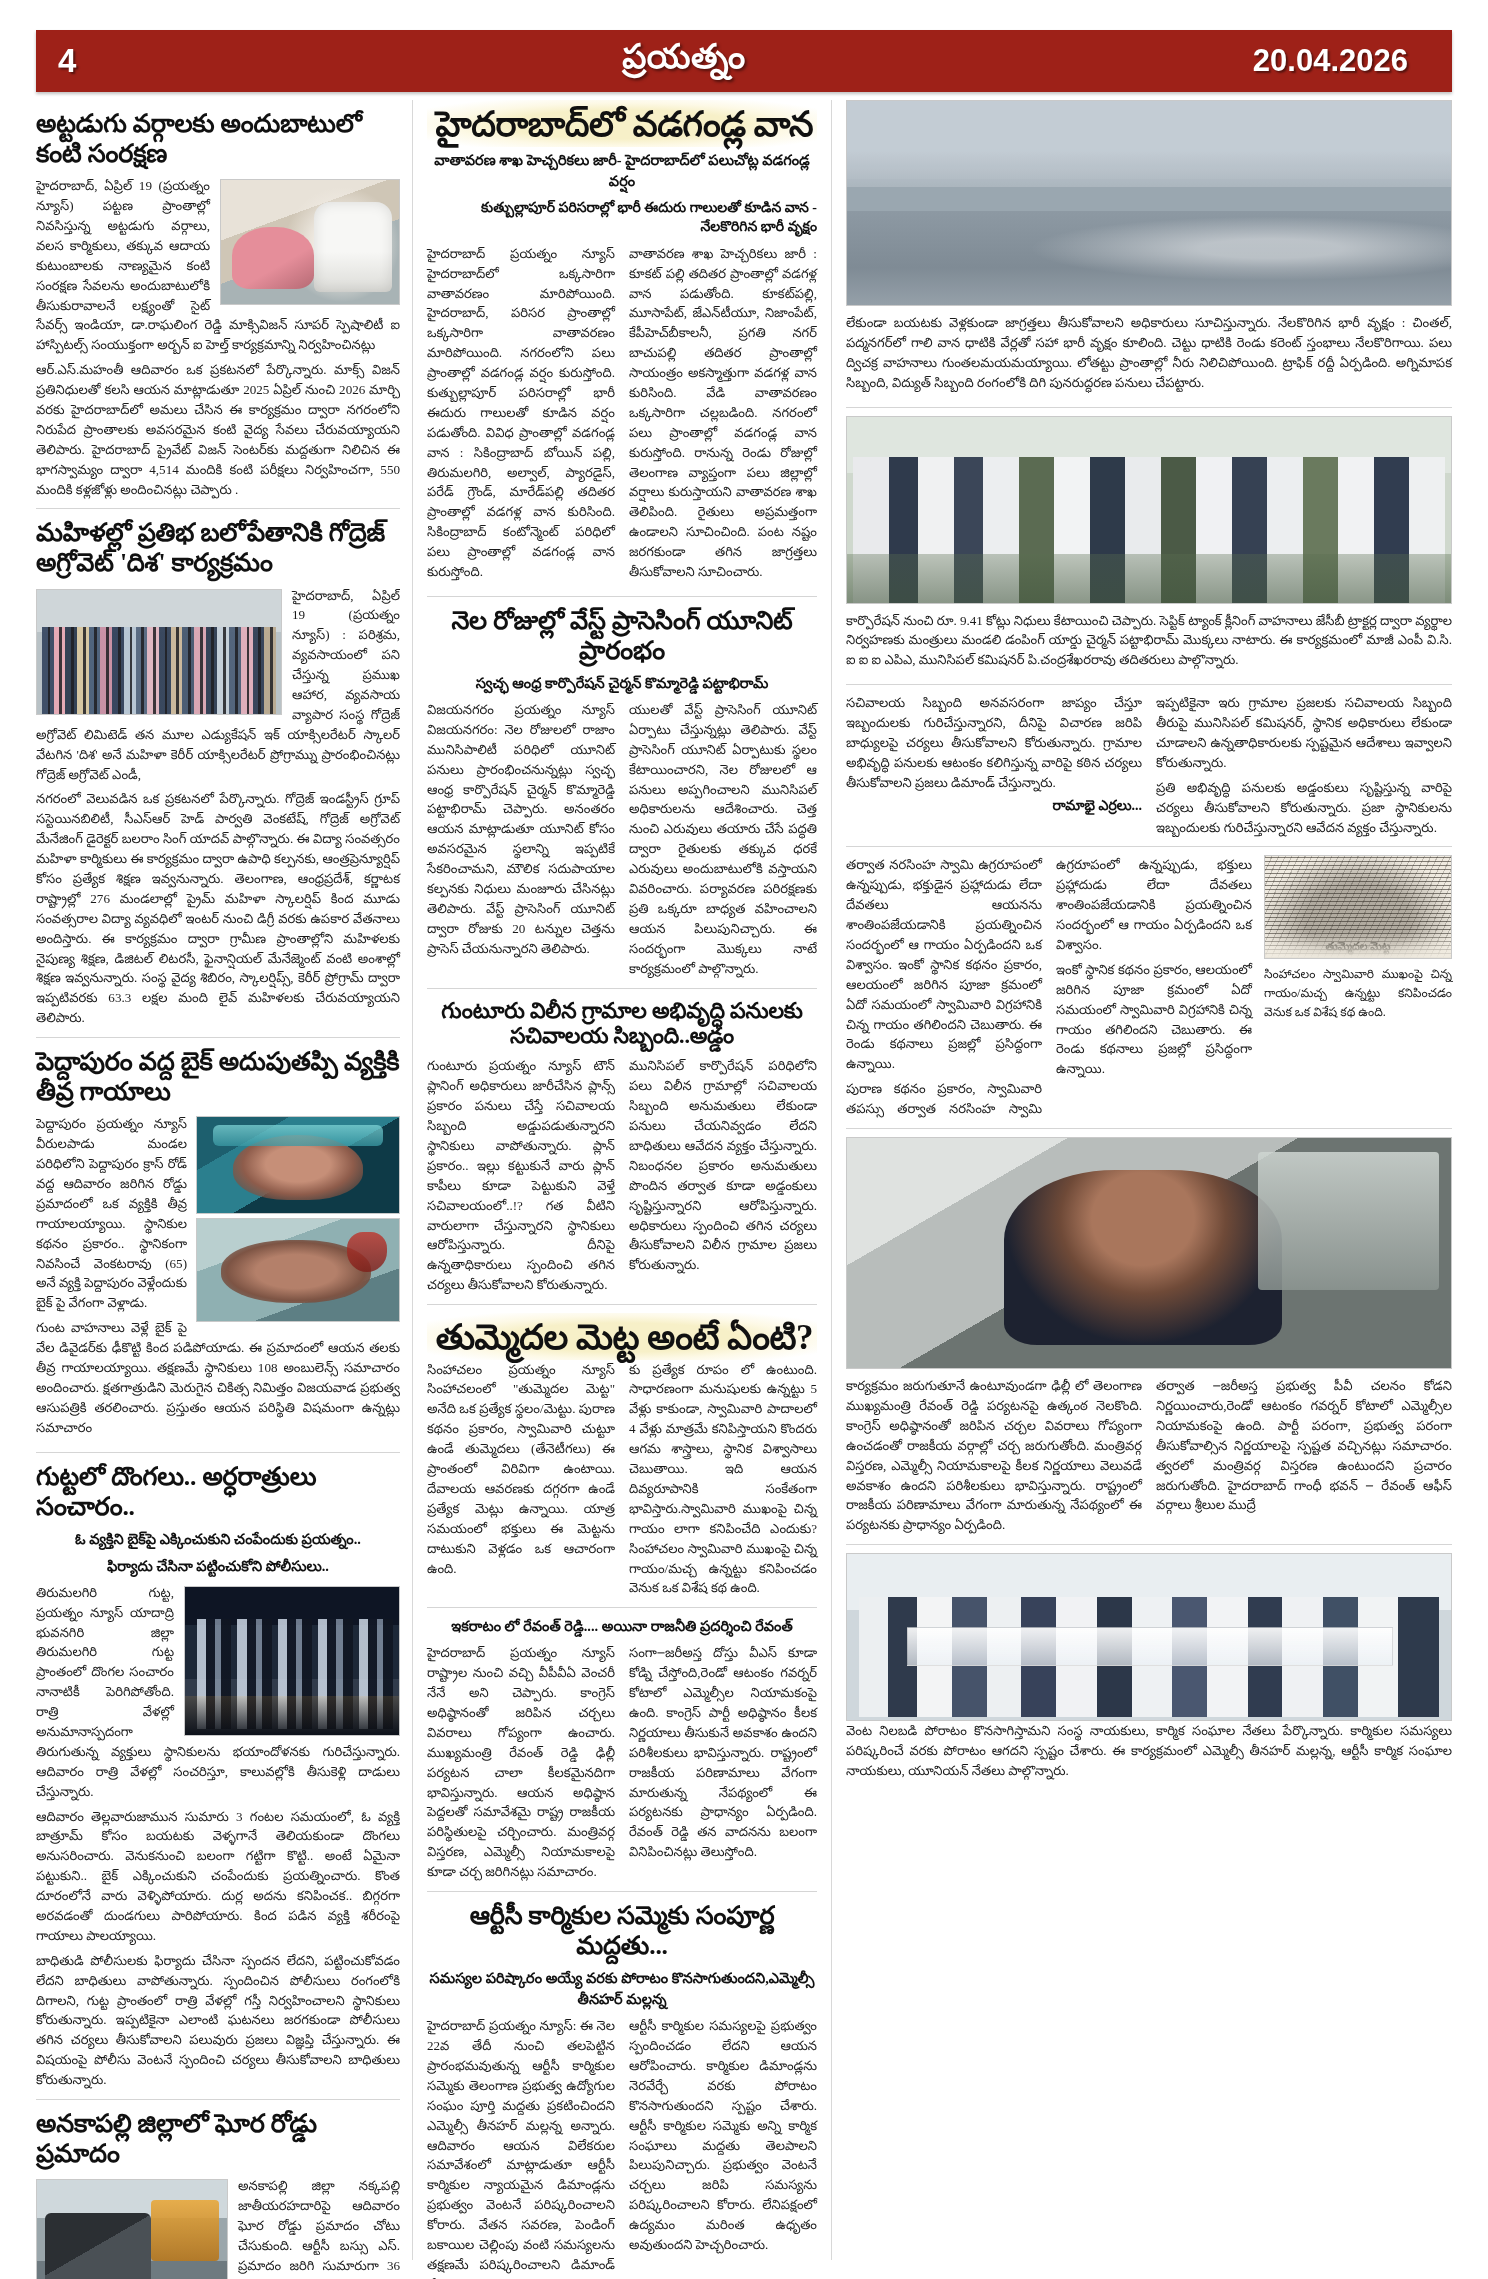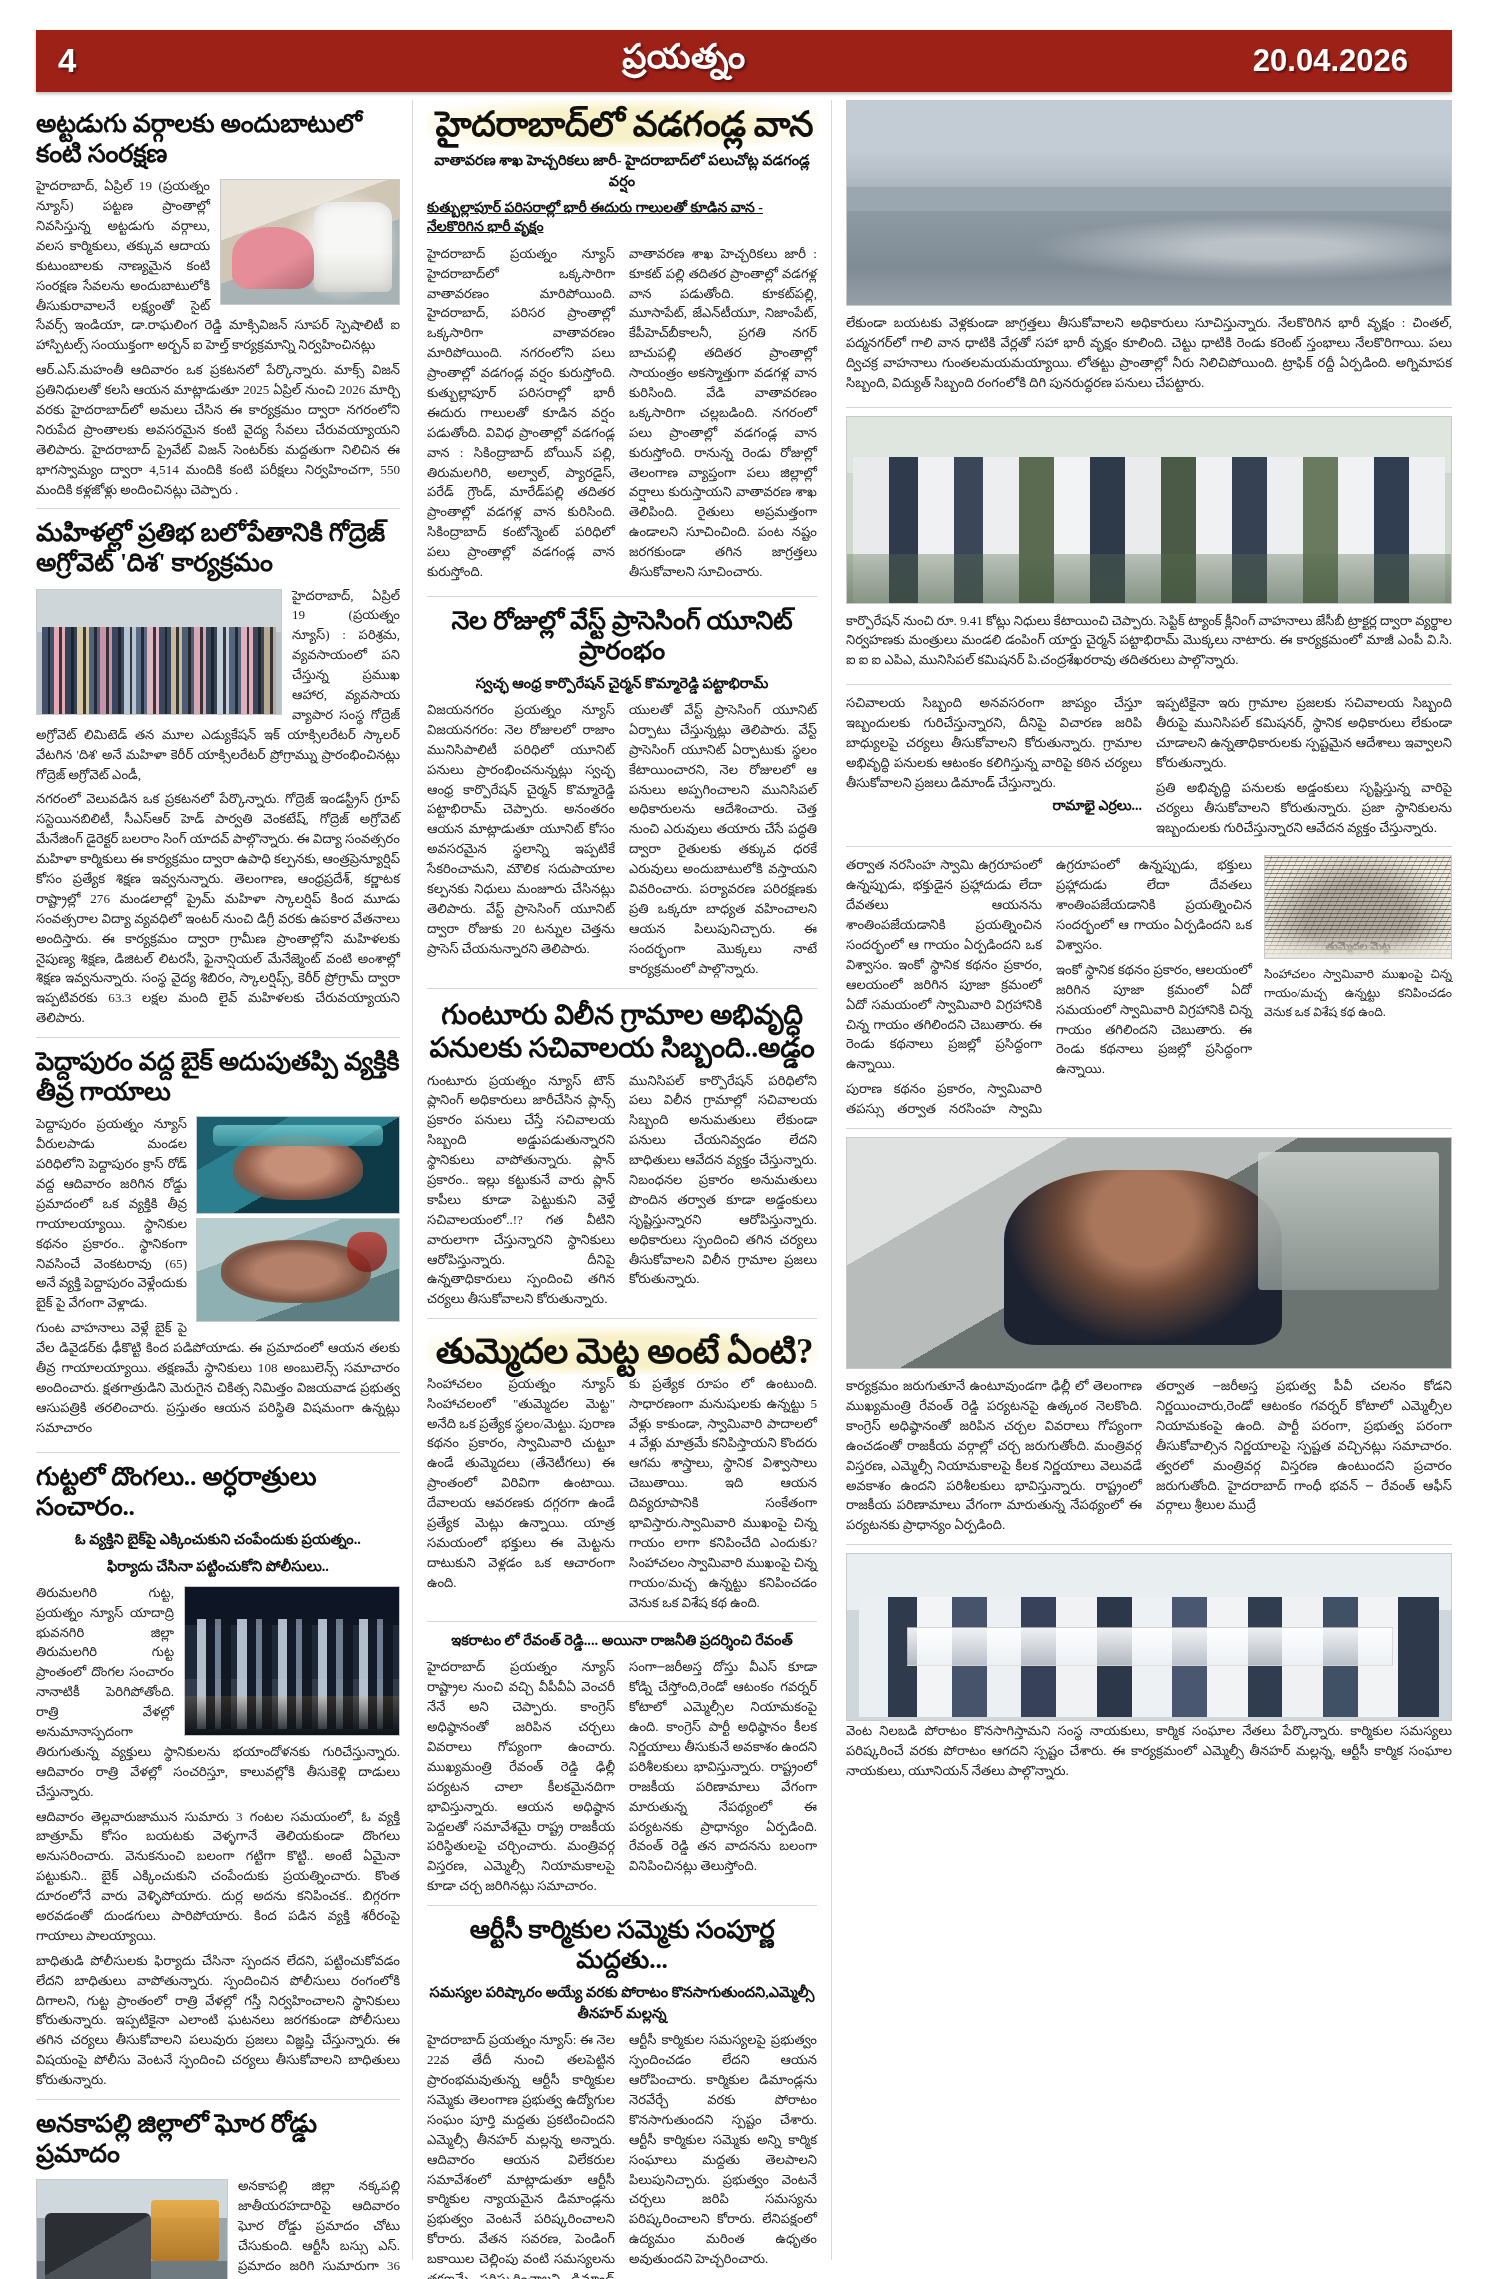--- a/index.html
+++ b/index.html
@@ -58,40 +58,40 @@
   .col-right  { width: 626px; padding: 0 6px 0 14px; display:flex; flex-direction:column; }
 
   
   .headline {
     font-size: 25.5px; font-weight: bold;
     line-height: 1.18;
     margin: 9px 0 7px 0;
     color: #111;
     letter-spacing: -.2px;
   }
-  .headline.sm { font-size: 28px; }
+  .headline.sm { font-size: 22px; }
   .headline.center { text-align: center; }
 
   .body-text {
     font-size: 13.1px;
     line-height: 1.52;
     text-align: justify;
     color: #1a1a1a;
     margin: 0 0 5px 0;
     hyphens: auto;
   }
   .dek {
     font-size: 14.5px; font-weight: bold;
     text-align: center; line-height: 1.45;
     margin: 3px 0 6px 0; color: #111;
   }
   .subdek {
     font-size: 14px; font-weight: bold;
-    text-align: left; line-height: 1.4;
-    margin: 2px 0 7px 0; color: #111; text-decoration: underline;
+    text-align: right; line-height: 1.4;
+    margin: 2px 0 7px 0; color: #111;
   }
 
   
   .flow2 { column-count: 2; column-gap: 14px; column-rule: none; }
 
   
   .wrap-img-r { float: right; margin: 3px 0 6px 10px; }
   .wrap-img-l { float: left;  margin: 3px 10px 6px 0; }
 
   

